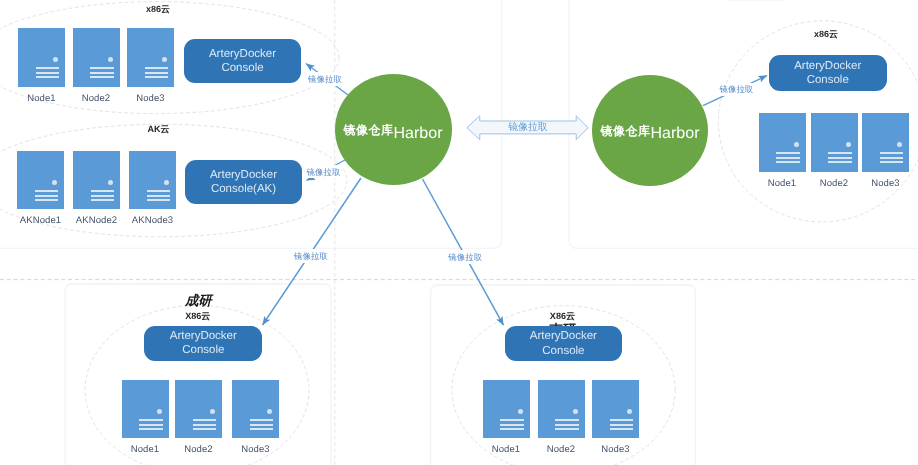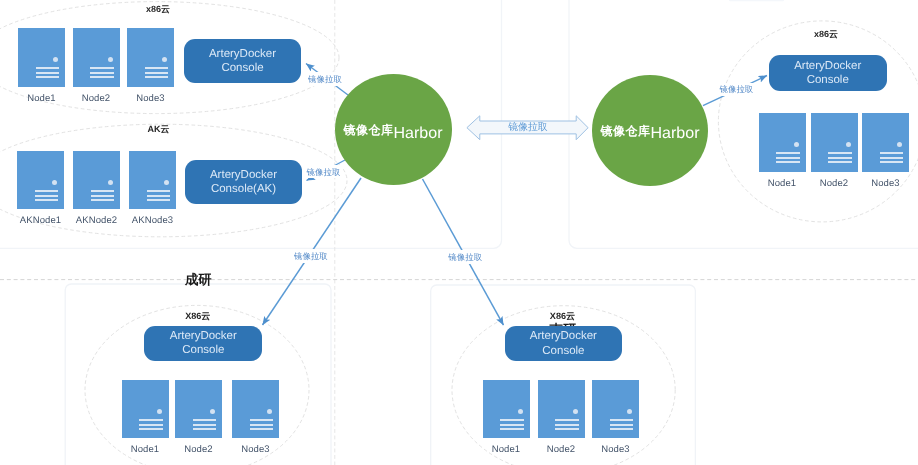--- a/index.html
+++ b/index.html
@@ -188,21 +188,21 @@
     <span class="led" style="left:35.2px;top:28.7px;width:5.2px;height:5.2px;"></span>
     <span class="bar" style="left:17.8px;top:39px;width:23.5px;height:2.2px;"></span>
     <span class="bar" style="left:17.8px;top:43.6px;width:23.5px;height:2.2px;"></span>
     <span class="bar" style="left:17.8px;top:48px;width:23.5px;height:2.2px;"></span>
   </div>
   <div class="node-label" style="left:885.5px;top:177.5px;">Node3</div>
 
   <div class="arrow-label" style="left:310.9px;top:249.1px;">镜像拉取</div>
   <div class="arrow-label" style="left:465.3px;top:250.1px;">镜像拉取</div>
 
-  <div class="site-title" style="left:198.3px;top:271px;">成研</div>
+  <div class="site-title" style="left:198.3px;top:292px;font-style:italic;">成研</div>
   <div class="site-sub" style="left:197.8px;top:309.5px;">X86云</div>
 
   <div class="console-box" style="left:144.4px;top:325.9px;width:117.8px;height:35.1px;border-radius:11px;">
     <span>ArteryDocker</span>
     <span>Console</span>
   </div>
 
   <div class="srv" style="left:121.5px;top:380px;width:47px;height:58px;">
     <span class="led" style="left:35.2px;top:28.7px;width:5.2px;height:5.2px;"></span>
     <span class="bar" style="left:17.8px;top:39px;width:23.5px;height:2.2px;"></span>

